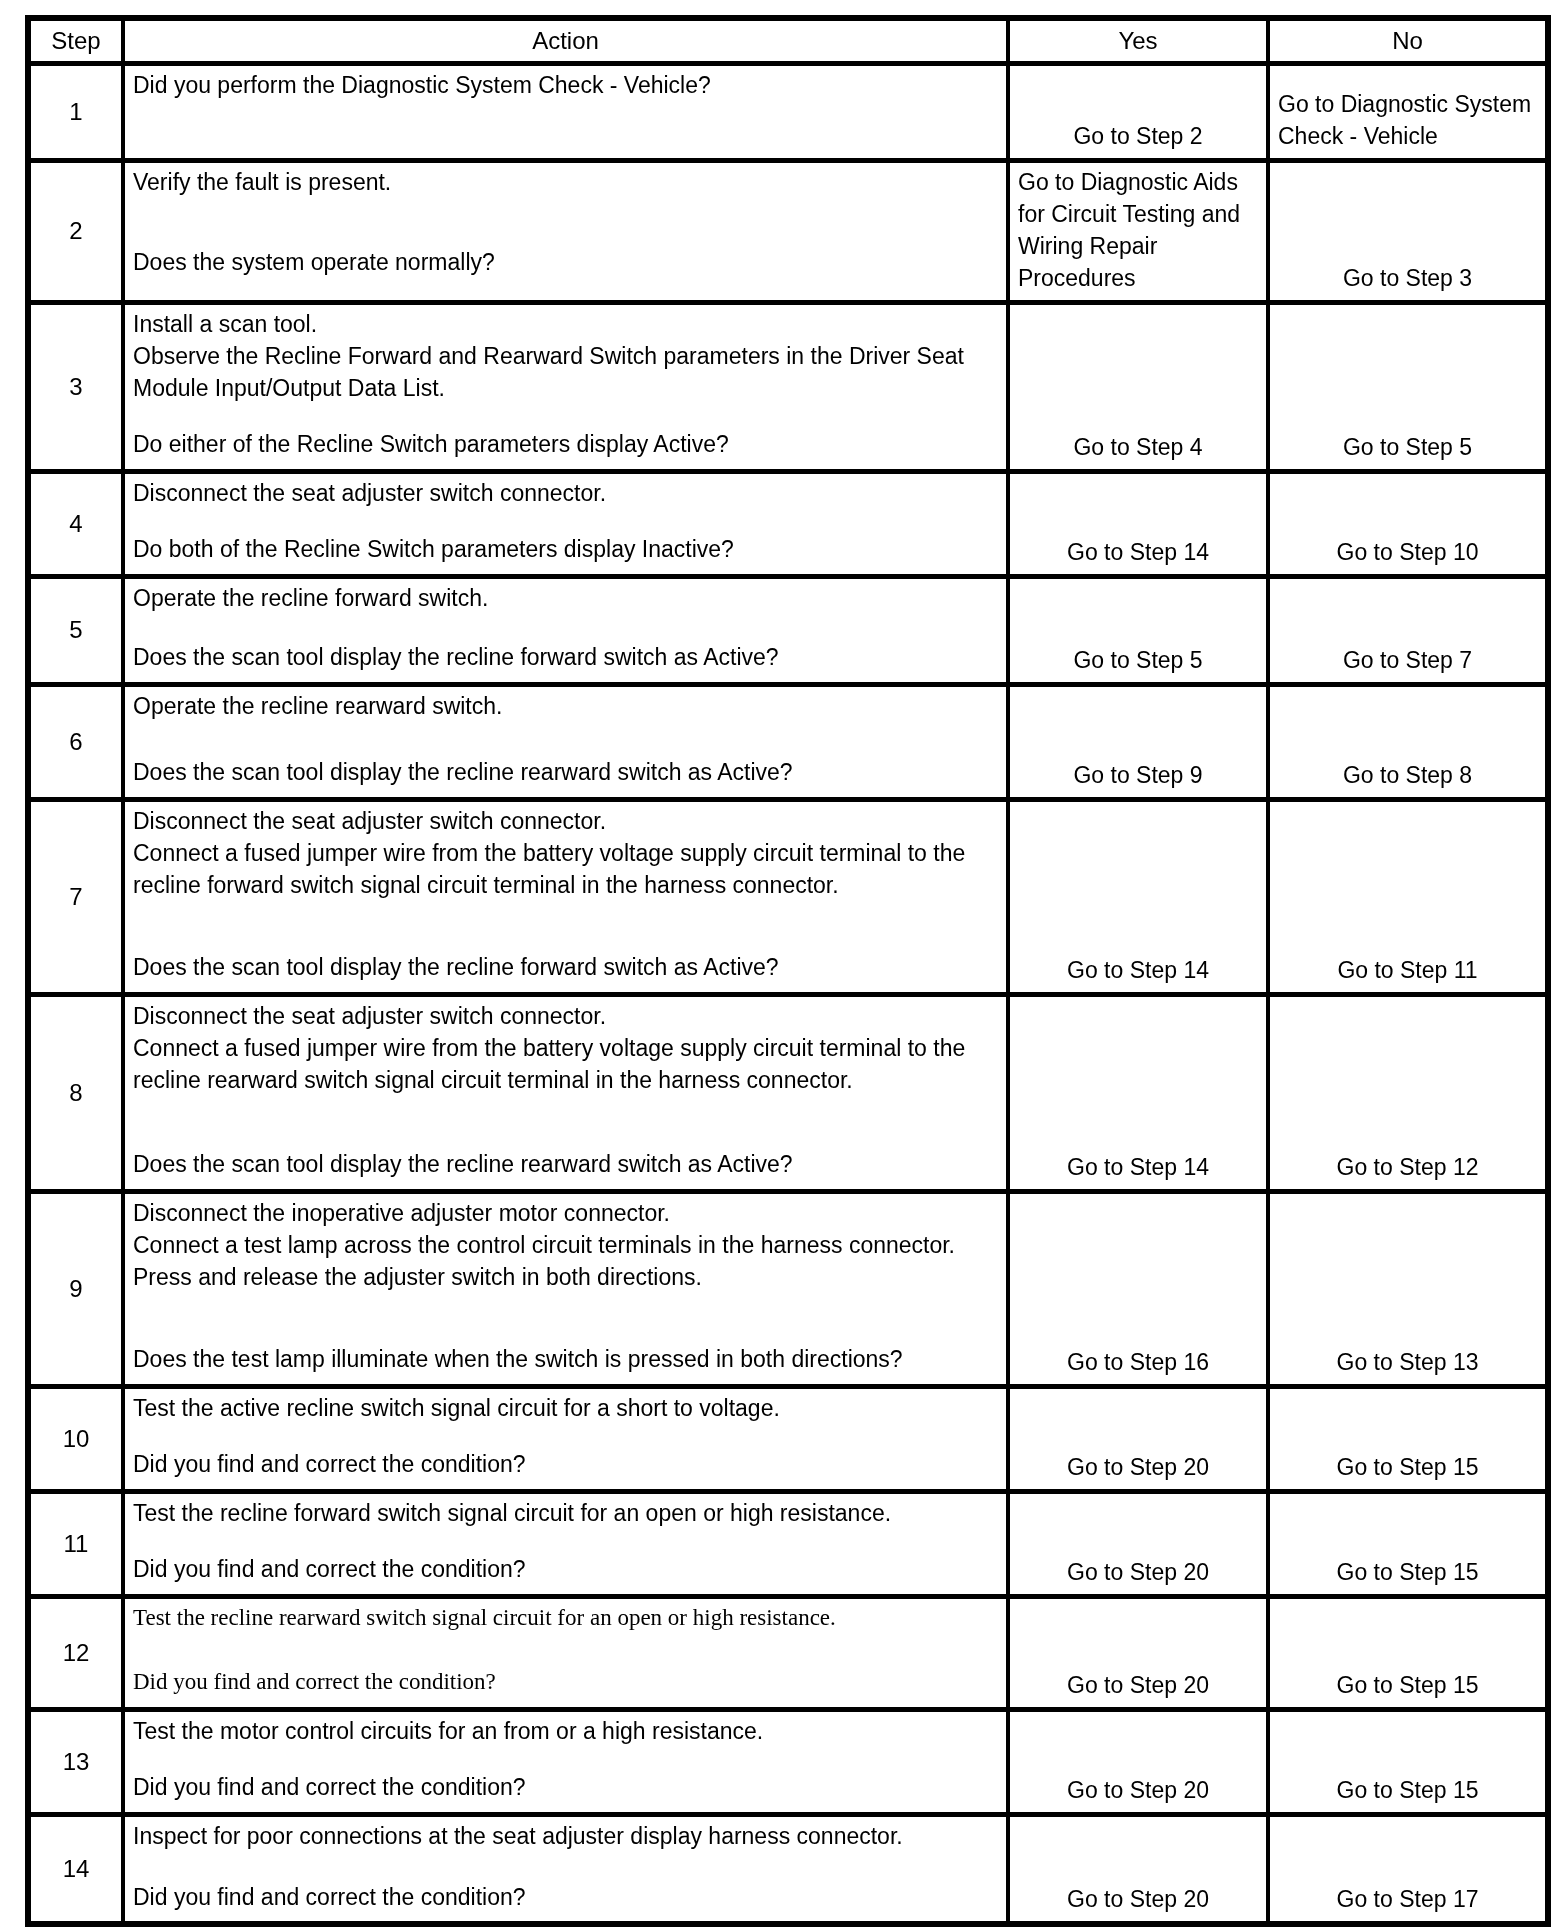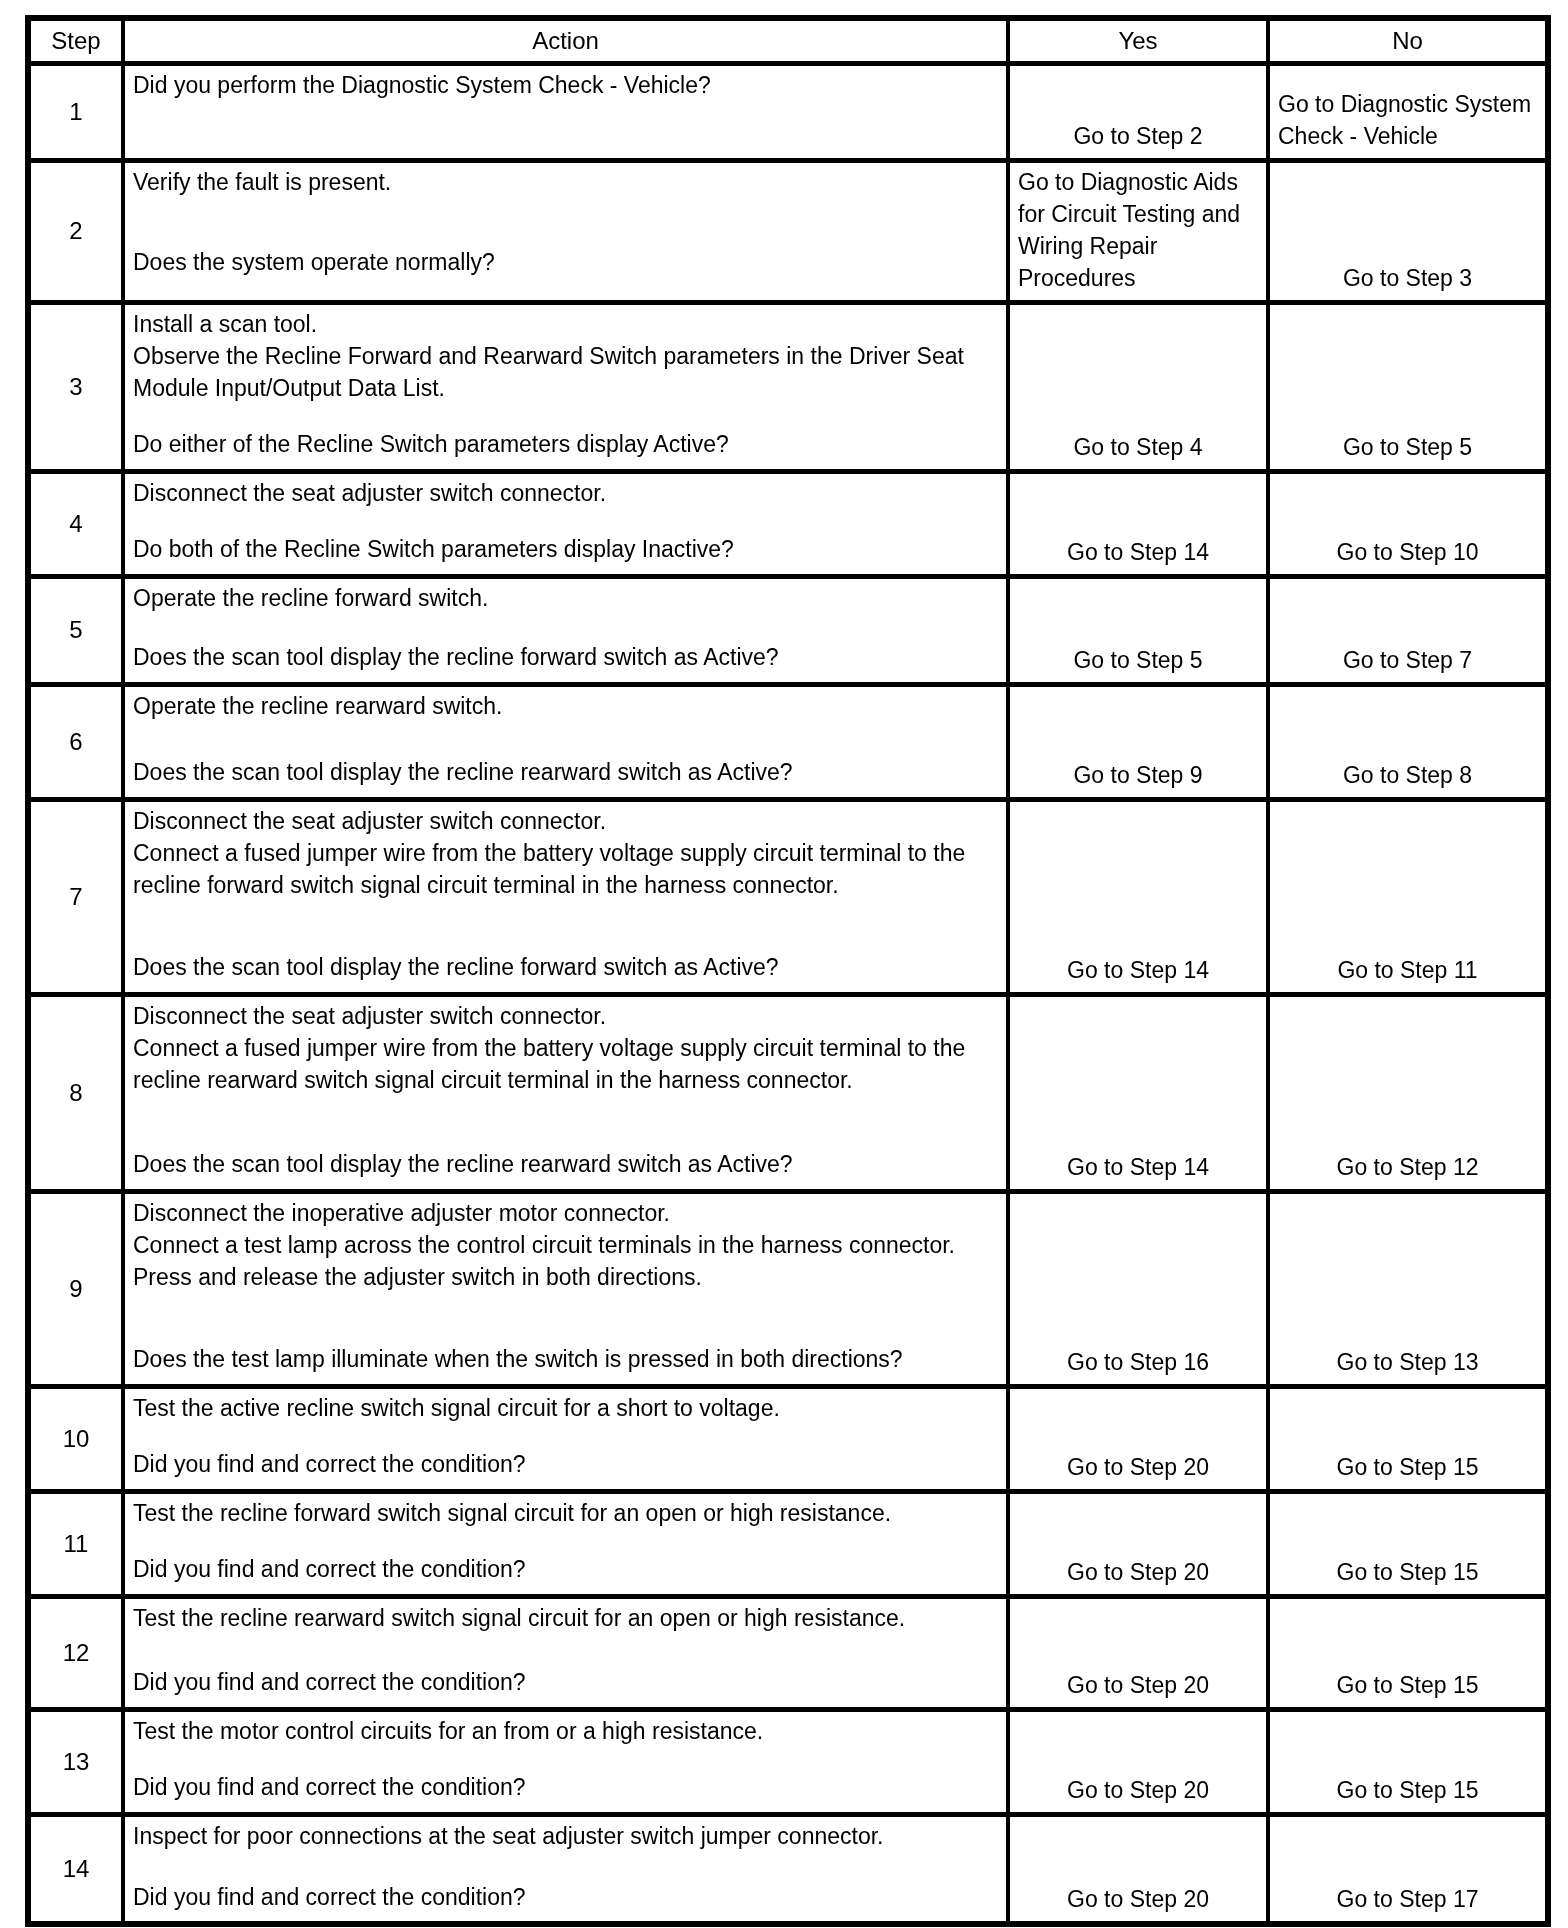--- a/index.html
+++ b/index.html
@@ -335,21 +335,21 @@
           </td>
     <td class="c-no">
             <div class="cellpad">
               <span class="goref short">Go to Step 15</span>
             </div>
           </td>
   </tr>
         <tr style="height: 113px;">
     <td class="c-step">12</td>
     <td class="c-action">
-      <div class="aflex" style="height: 104px;">
+      <div class="aflex" style="height: 104px; font-family: Liberation Serif, serif;">
         <div class="instr">
                 <div class="line">Test the recline rearward switch signal circuit for an open or high resistance.</div>
               </div>
         <div class="quest">Did you find and correct the condition?</div>
       </div>
     </td>
     <td class="c-yes">
             <div class="cellpad">
               <span class="goref short">Go to Step 20</span>
             </div>
@@ -379,21 +379,21 @@
             <div class="cellpad">
               <span class="goref short">Go to Step 15</span>
             </div>
           </td>
   </tr>
         <tr style="height: 110px;">
     <td class="c-step">14</td>
     <td class="c-action">
       <div class="aflex" style="height: 101px;">
         <div class="instr">
-                <div class="line">Inspect for poor connections at the seat adjuster switch jumper connector.</div>
+                <div class="line">Inspect for poor connections at the seat adjuster display harness connector.</div>
               </div>
         <div class="quest">Did you find and correct the condition?</div>
       </div>
     </td>
     <td class="c-yes">
             <div class="cellpad">
               <span class="goref short">Go to Step 20</span>
             </div>
           </td>
     <td class="c-no">

